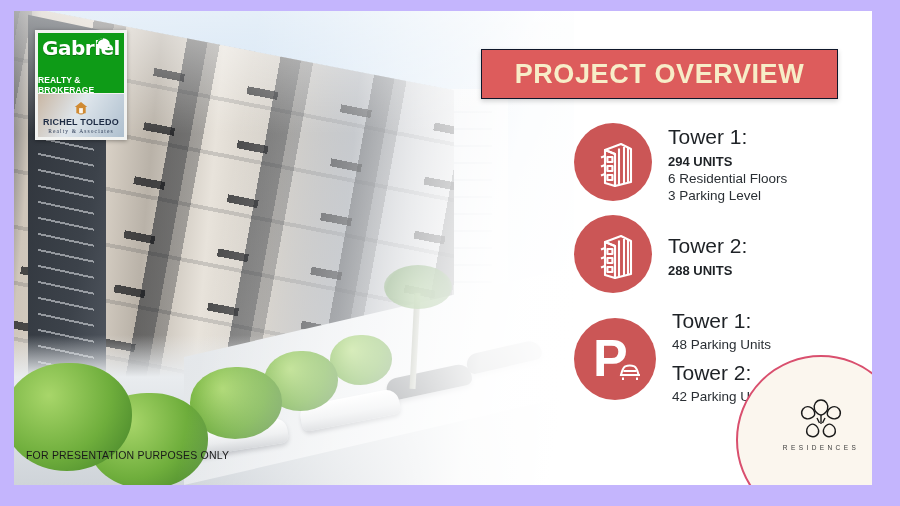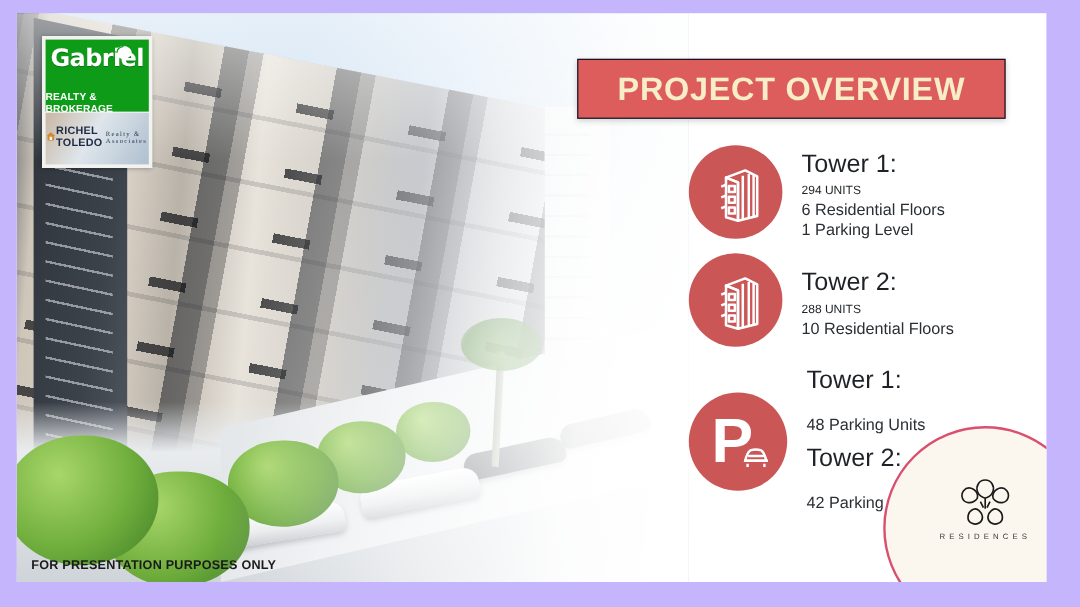--- a/index.html
+++ b/index.html
@@ -69,55 +69,55 @@
         box-shadow:0 1px 4px rgba(0,0,0,.35);}
   .logo-green{position:absolute;left:3px;top:3px;width:86px;height:60px;background:#0e9b17;
         display:flex;flex-direction:column;align-items:center;justify-content:center;}
   .tree-mark{position:absolute;right:12px;top:4px;width:18px;height:18px;}
   .logo-brand{font-family:"DejaVu Sans",sans-serif;font-weight:bold;font-size:20px;color:#ffffff;
         line-height:1;letter-spacing:-.5px;margin-top:6px;text-shadow:0 1px 0 rgba(0,0,0,.25);}
   .logo-sub{font-family:"Liberation Sans",sans-serif;font-weight:bold;font-size:8.5px;color:#ffffff;
         letter-spacing:.1px;margin-top:17px;}
   .logo-lower{position:absolute;left:3px;top:64px;width:86px;height:43px;
         background:linear-gradient(120deg,#c9b7a4 0%,#dfe6ec 45%,#aebfce 100%);
-        display:flex;flex-direction:row;align-items:center;justify-content:flex-end;padding-bottom:3px;box-sizing:border-box;}
+        display:flex;flex-direction:column;align-items:center;justify-content:flex-end;padding-bottom:3px;box-sizing:border-box;}
   .house-mark{width:16px;height:15px;margin-bottom:2px;}
   .logo-name{font-family:"Liberation Sans",sans-serif;font-weight:bold;font-size:9px;color:#1d2b44;letter-spacing:.2px;}
   .logo-name2{font-family:"Liberation Serif",serif;font-size:5.5px;color:#2a3a55;letter-spacing:1.1px;margin-top:1px;}
 
   
   .banner{position:absolute;left:467px;top:38px;width:355px;height:48px;background:#dd5c5c;
         border:1px solid #0f172a;display:flex;align-items:center;justify-content:center;
         box-shadow:0 2px 5px rgba(0,0,0,.18);}
   .banner-text{font-family:"Liberation Sans",sans-serif;font-weight:bold;font-size:27px;
         color:#f7edc8;letter-spacing:.6px;}
 
   
   .info{position:absolute;left:560px;top:110px;width:310px;}
   .row{position:relative;display:flex;align-items:center;margin-bottom:12px;}
   .disc{flex:0 0 auto;width:78px;height:78px;border-radius:50%;background:#cb5656;
         display:flex;align-items:center;justify-content:center;margin-right:16px;}
   .disc.park{width:82px;height:82px;}
   .row-text{padding-top:4px;}
   .t-head{font-family:"Liberation Sans",sans-serif;font-size:21px;color:#1e2226;line-height:1.15;}
-  .t-units{font-family:"Liberation Sans",sans-serif;font-weight:normal;font-size:10px;color:#1e2226;margin-top:5px;}
+  .t-units{font-family:"Liberation Sans",sans-serif;font-weight:bold;font-size:13px;color:#1e2226;margin-top:5px;}
   .t-line{font-family:"Liberation Sans",sans-serif;font-size:13.5px;color:#2a2f34;margin-top:2px;}
   .park-text .t-head{margin-top:0;}
-  .park-text .t-line{margin-top:17px;margin-bottom:9px;}
+  .park-text .t-line{margin-top:4px;margin-bottom:9px;}
 
   
   .sakura{position:absolute;right:-34px;bottom:-40px;width:170px;height:170px;border-radius:50%;
         background:#fbf6ee;border:2px solid #d94f6e;display:flex;flex-direction:column;
         align-items:center;justify-content:center;padding-bottom:34px;box-sizing:border-box;}
   .sakura-name{font-family:"Liberation Serif",serif;font-size:25px;color:#1b1b1b;letter-spacing:3px;line-height:1;}
   .sakura-sub{font-family:"Liberation Sans",sans-serif;font-size:6.5px;color:#3a3a3a;letter-spacing:3.4px;margin-top:4px;}
 
   
-  .disclaimer{position:absolute;left:12px;bottom:8px;font-family:"Liberation Sans",sans-serif;
-        font-weight:bold;font-size:10.5px;color:#1a1a1a;letter-spacing:.2px;}
+  .disclaimer{position:absolute;left:12px;bottom:24px;font-family:"Liberation Sans",sans-serif;
+        font-weight:normal;font-size:10.5px;color:#1a1a1a;letter-spacing:.2px;}
 </style>
 </head>
 <body>
 
 <div id="slide">
   <div class="canvas">
 
     <div class="photo">
       <div class="sky"></div>
       <div class="far-tower"></div>
@@ -186,42 +186,41 @@
               <rect x="16.4" y="29" width="5" height="5"></rect>
               <rect x="16.4" y="38" width="5" height="5"></rect>
               <path d="M14 19 L10 20.5 M14 28 L10 29.5 M14 37 L10 38.5"></path>
             </g>
           </svg>
         </div>
         <div class="row-text">
           <div class="t-head">Tower 1:</div>
           <div class="t-units">294 UNITS</div>
           <div class="t-line">6 Residential Floors</div>
-          <div class="t-line">1 Parking Level</div>
+          <div class="t-line">3 Parking Level</div>
         </div>
       </div>
 
       <div class="row">
         <div class="disc">
           <svg width="44" height="50" viewBox="0 0 44 50">
             <g fill="none" stroke="#ffffff" stroke-width="2.1" stroke-linejoin="round">
               <path d="M14 13 L30 7 L40 12 L40 45 L24 49 L24 17 Z"></path>
               <path d="M14 13 L24 17 L24 49 L14 46 Z"></path>
               <path d="M28 11.5 L28 47.6 M33 10 L33 46.5 M37 11 L37 45.8"></path>
               <rect x="16.4" y="20" width="5" height="5"></rect>
               <rect x="16.4" y="29" width="5" height="5"></rect>
               <rect x="16.4" y="38" width="5" height="5"></rect>
               <path d="M14 19 L10 20.5 M14 28 L10 29.5 M14 37 L10 38.5"></path>
             </g>
           </svg>
         </div>
         <div class="row-text">
           <div class="t-head">Tower 2:</div>
           <div class="t-units">288 UNITS</div>
-          <div class="t-line">10 Residential Floors</div>
         </div>
       </div>
 
       <div class="row">
         <div class="disc park">
           <svg width="56" height="56" viewBox="0 0 56 56">
             <text x="6" y="45" font-family="Liberation Sans, sans-serif" font-size="52" font-weight="bold" fill="#ffffff">P</text>
             <g fill="none" stroke="#ffffff" stroke-width="2">
               <path d="M34 44 q1.6 -7 4.2 -8.6 q4.6 -1.6 9.2 0 q2.6 1.6 4.2 8.6 z"></path>
               <path d="M33 44 h20"></path>

